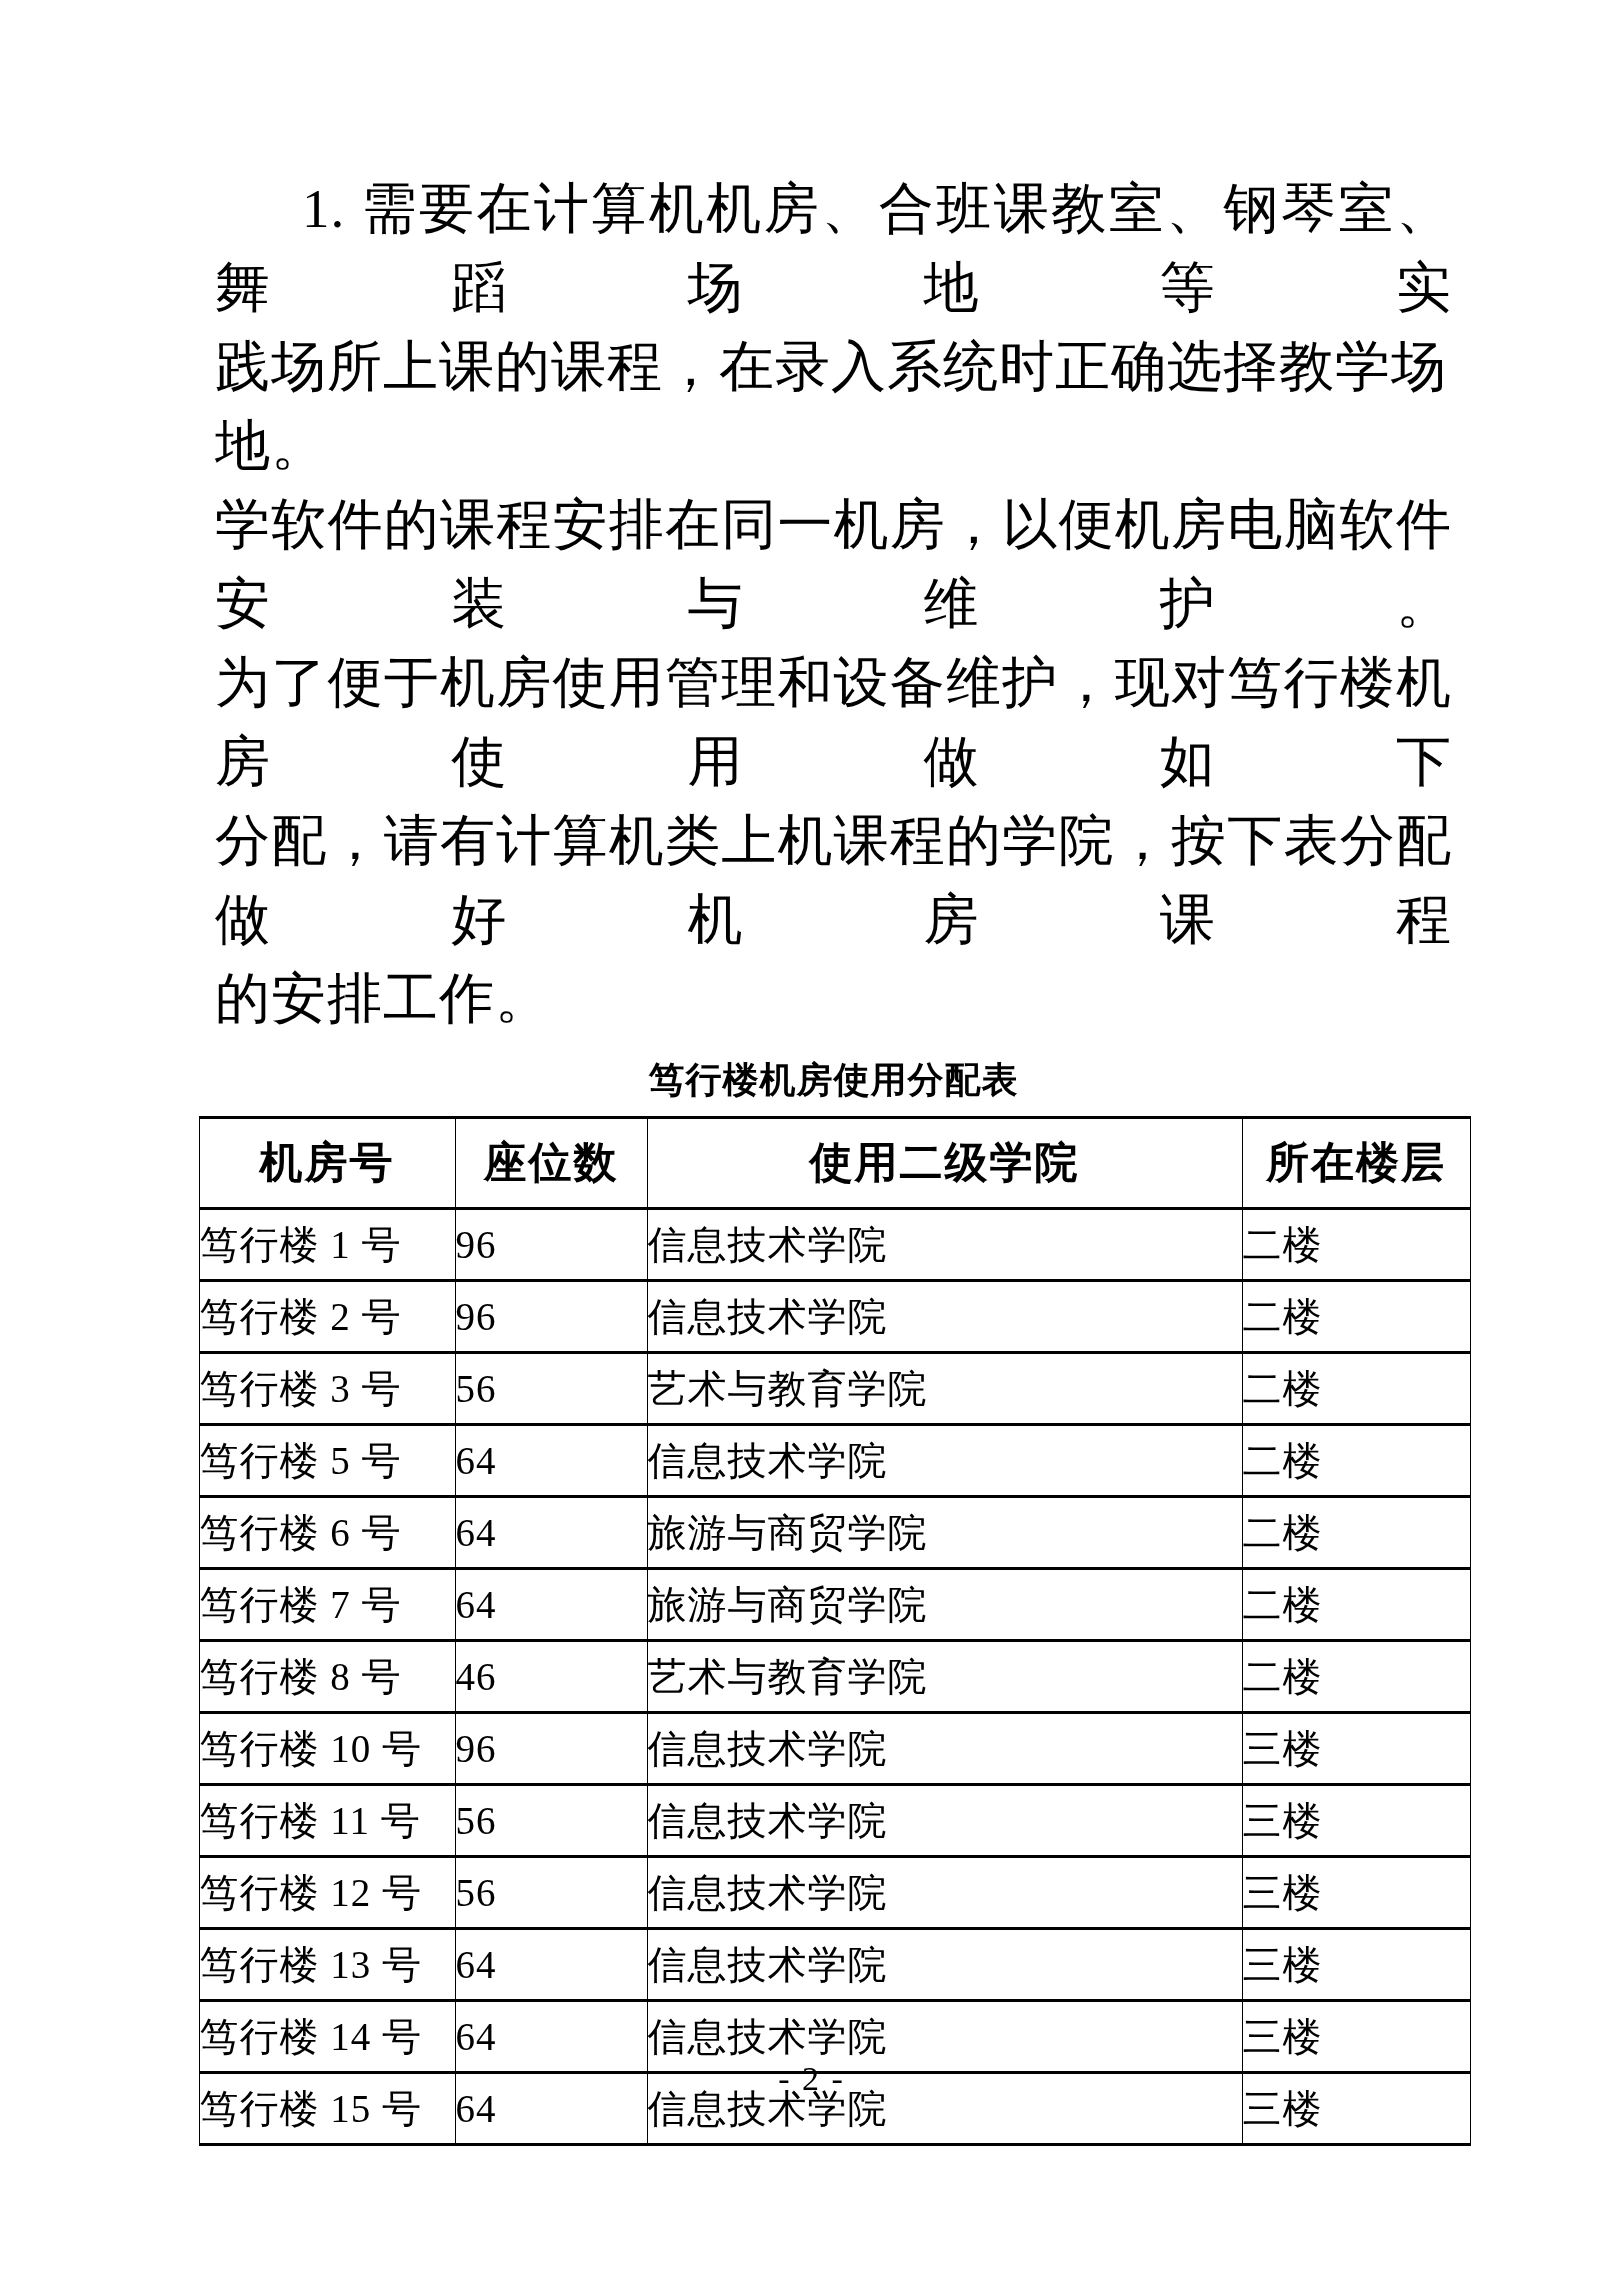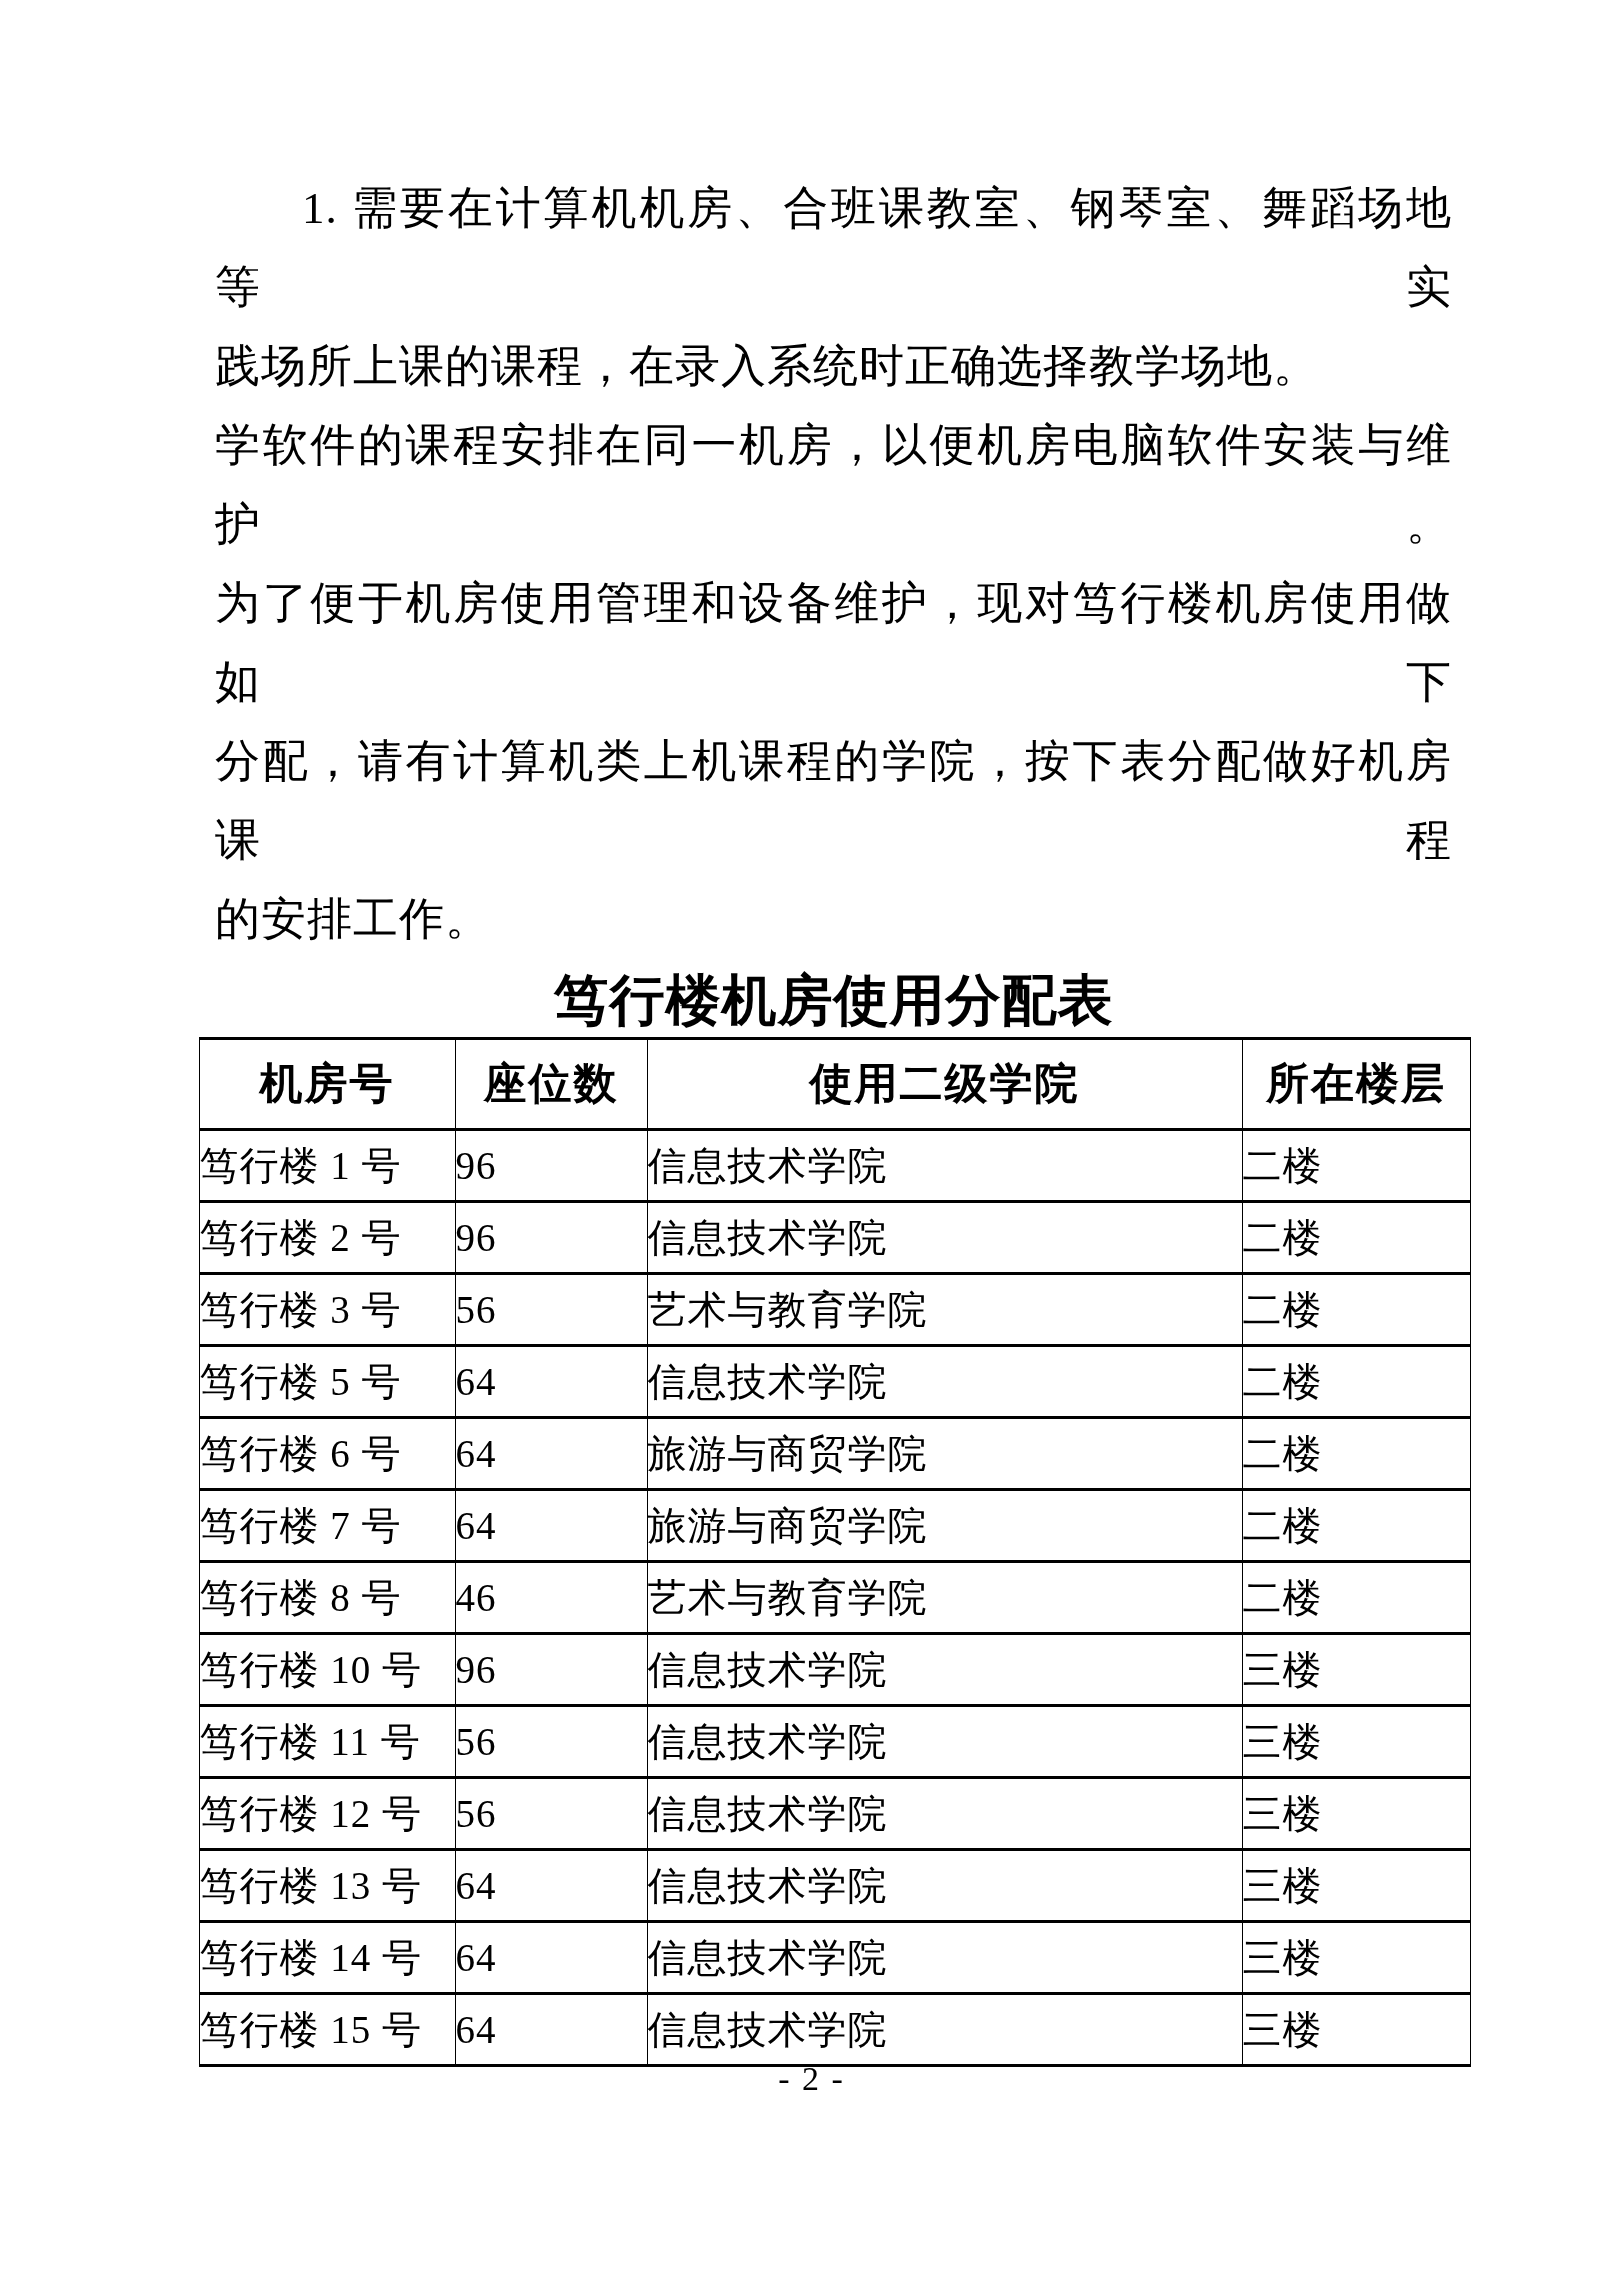--- a/index.html
+++ b/index.html
@@ -12,33 +12,33 @@
     font-family: "Liberation Serif", serif;
     overflow: hidden;
   }
   .content {
     position: absolute;
     left: 215px;
     top: 169px;
     width: 1237px;
   }
   .body-line {
-    font-size: 45px;
+    font-size: 55px;
     line-height: 79px;
     letter-spacing: 1px;
     white-space: normal;
   }
   .just {
     text-align: justify;
     text-align-last: justify;
   }
   .indent { text-indent: 87px; }
   .table-title {
     margin-top: 6.1px;
-    font-size: 55px;
+    font-size: 36px;
     font-weight: bold;
     line-height: 72px;
     text-align: center;
     letter-spacing: 1px;
   }
   table.alloc-table {
     border-collapse: collapse;
     table-layout: fixed;
     margin-left: -16.4px;
     width: 1270px;

